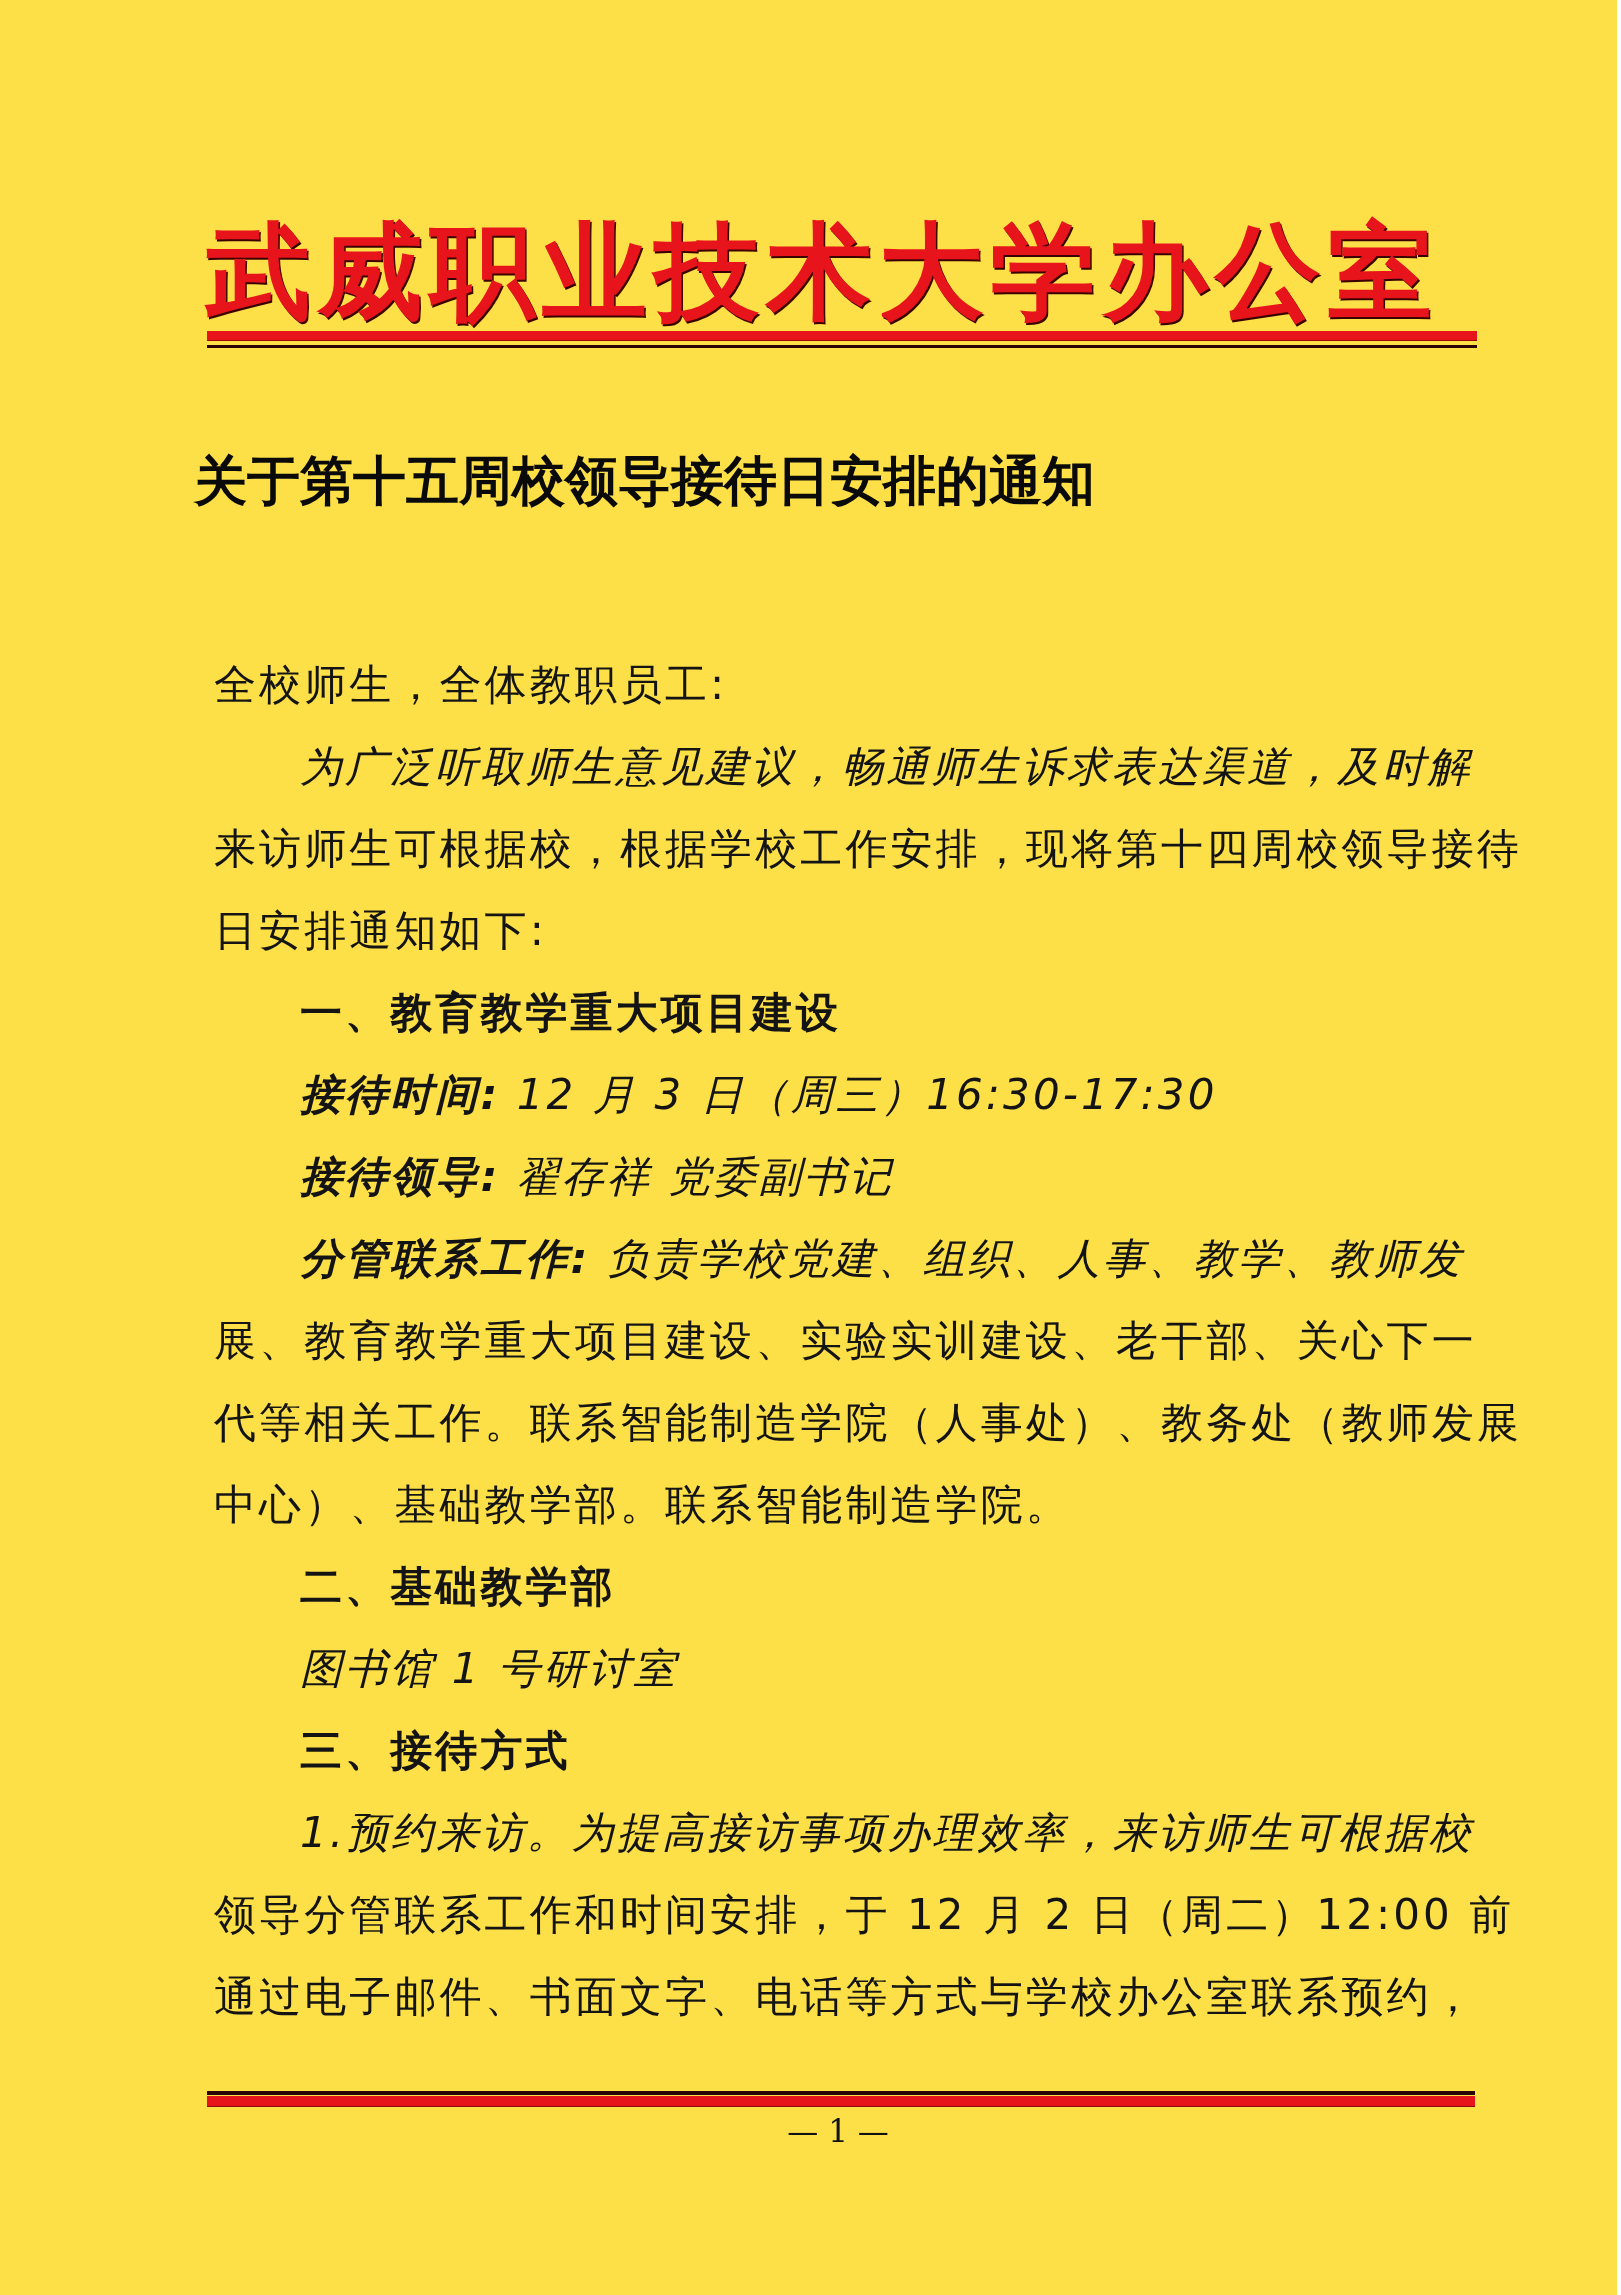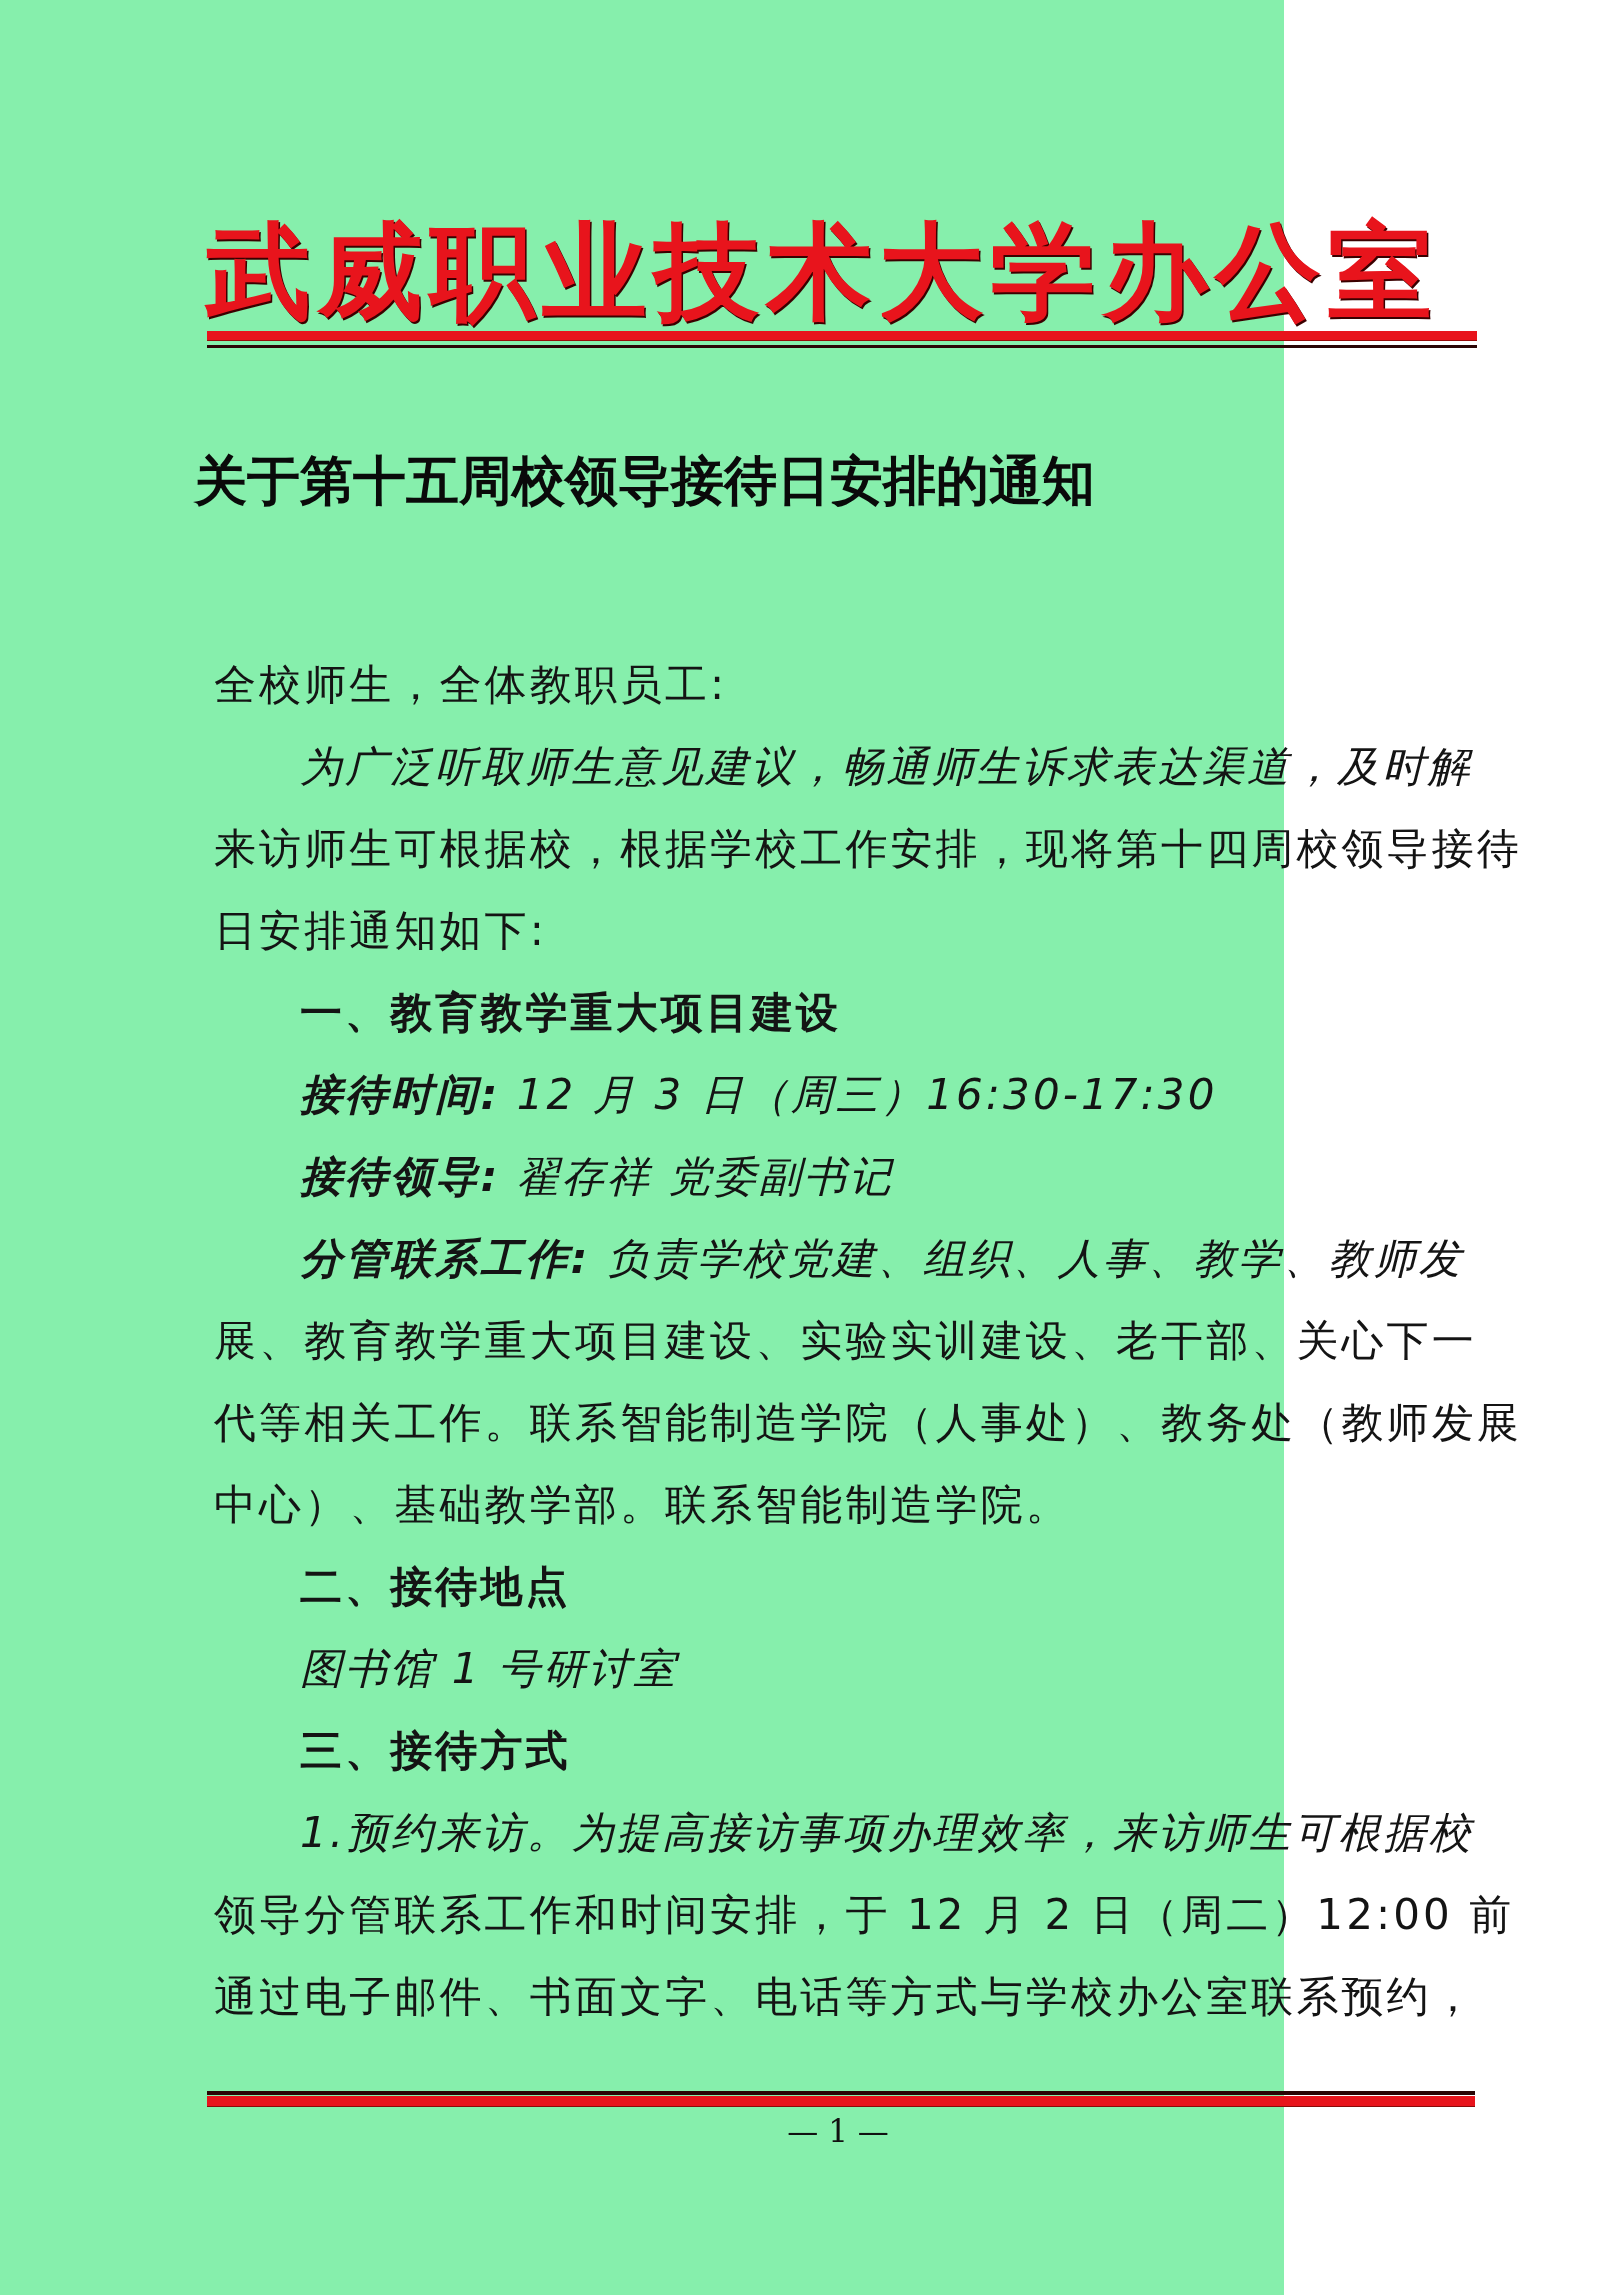--- a/index.html
+++ b/index.html
@@ -1,18 +1,18 @@
 <!DOCTYPE html>
 <html style="font-size:8.2px"><head>
 <meta charset="utf-8">
 <style>
   html, body { margin: 0; padding: 0; background: #ffffff; }
   body { width: 1622px; height: 2295px; position: relative; overflow: hidden;
          font-family: "DejaVu Serif", "Liberation Serif", serif; color: #111; }
-  .page { position: absolute; left: 0; top: 0; width: 1284px; height: 2295px; background: #86efac; }
+  .page { position: absolute; left: 0; top: 0; width: 1617px; height: 2295px; background: #fde047; }
 
   .masthead { position: absolute; left: 204px; top: 210px; width: 1237px; text-align: center;
               font-family: "DejaVu Serif", "Liberation Serif", serif; font-weight: bold;
               font-size: 105px; letter-spacing: 7.2px; line-height: 123px; white-space: nowrap;
               color: #e8141c; text-shadow: 1.5px 2px 0 #3a0000; }
   .rule-top-red { position: absolute; left: 207px; top: 331px; width: 1270px; height: 9.2px; background: #e8141c;
                   border-bottom: 1px solid #9a0a0a; }
   .rule-top-dark { position: absolute; left: 207px; top: 345px; width: 1270px; height: 3.1px; background: #2a0505; }
 
   .doc-title { position: absolute; left: 194px; top: 445px; width: 1268px; text-align: left;
@@ -62,21 +62,21 @@
       <span class="b">接待领导:</span><span> 翟存祥  党委副书记</span>
     </div>
 
     <div class="line ind">
       <span class="b">分管联系工作:</span><span> 负责学校党建、组织、人事、教学、教师发</span>
     </div>
     <div class="line">展、教育教学重大项目建设、实验实训建设、老干部、关心下一</div>
     <div class="line">代等相关工作。联系智能制造学院（人事处）、教务处（教师发展</div>
     <div class="line">中心）、基础教学部。联系智能制造学院。</div>
 
-    <div class="line heading">二、接待地点</div>
+    <div class="line heading">二、基础教学部</div>
     <div class="line ind">图书馆 1 号研讨室</div>
 
     <div class="line heading">三、接待方式</div>
     <div class="line ind">1.预约来访。为提高接访事项办理效率，来访师生可根据校</div>
     <div class="line">领导分管联系工作和时间安排，于 12 月 2 日（周二）12:00 前</div>
     <div class="line">通过电子邮件、书面文字、电话等方式与学校办公室联系预约，</div>
   </div>
 
   <div class="rule-bot-dark"></div>
   <div class="rule-bot-red"></div>

